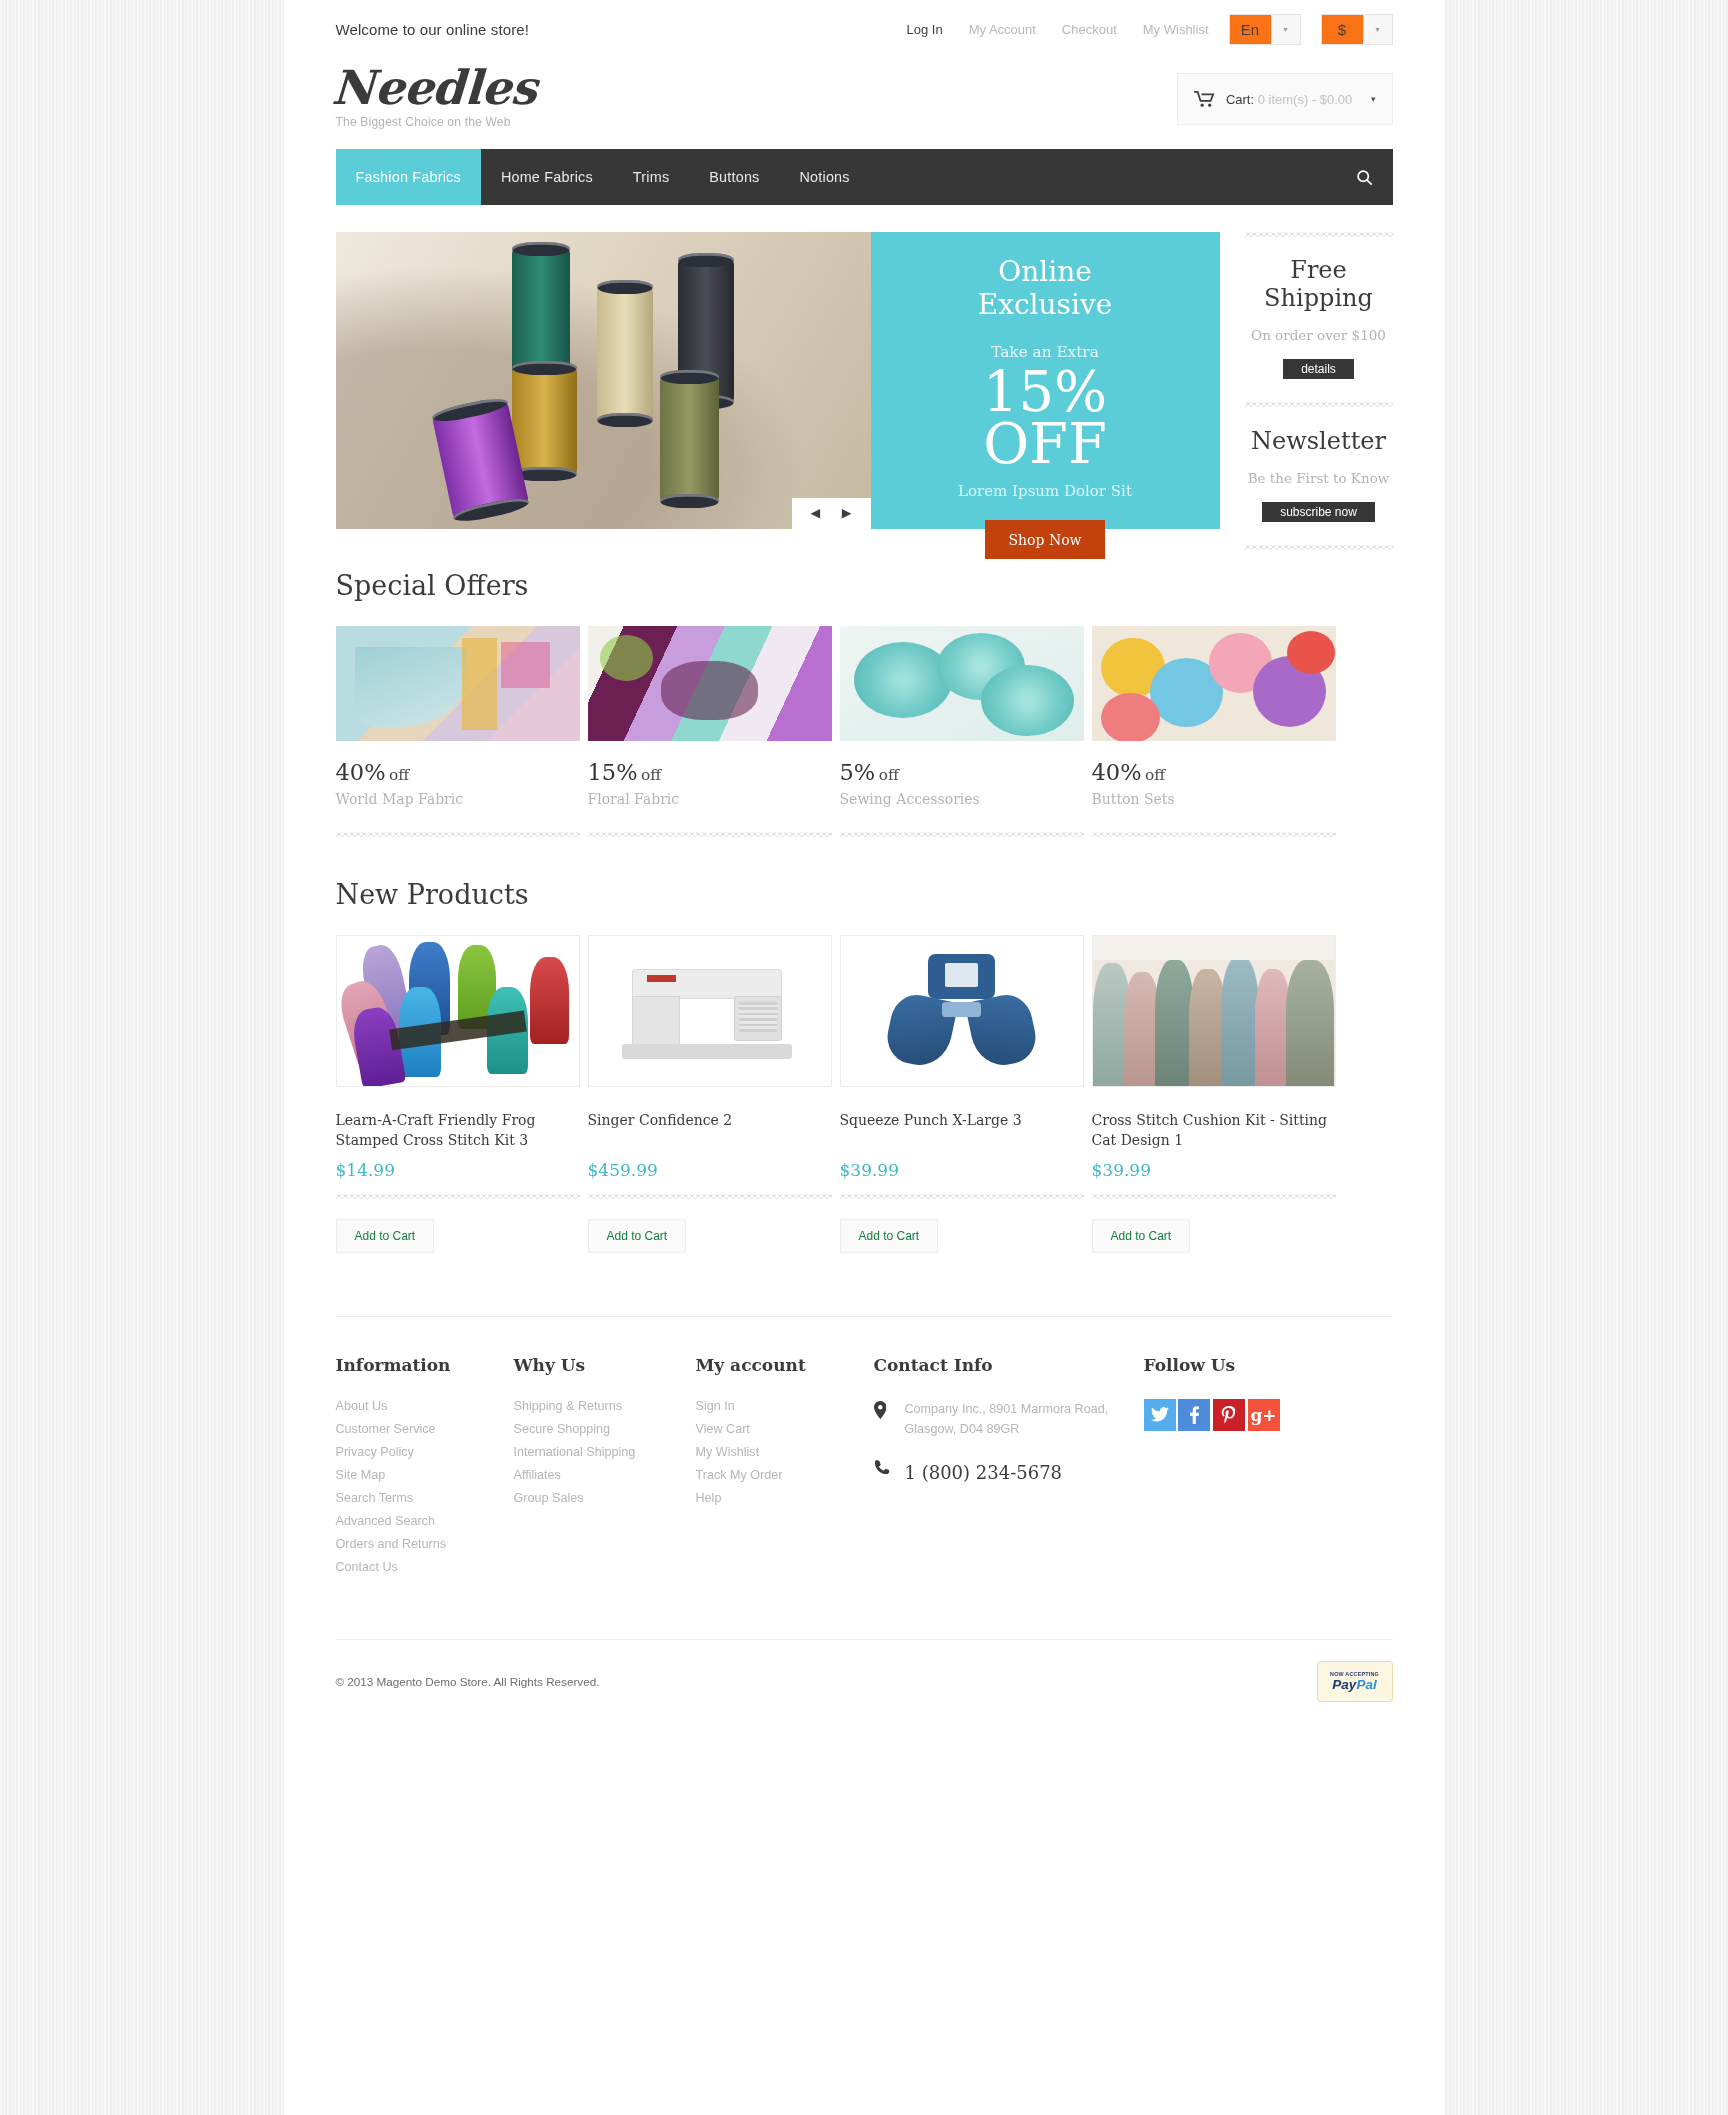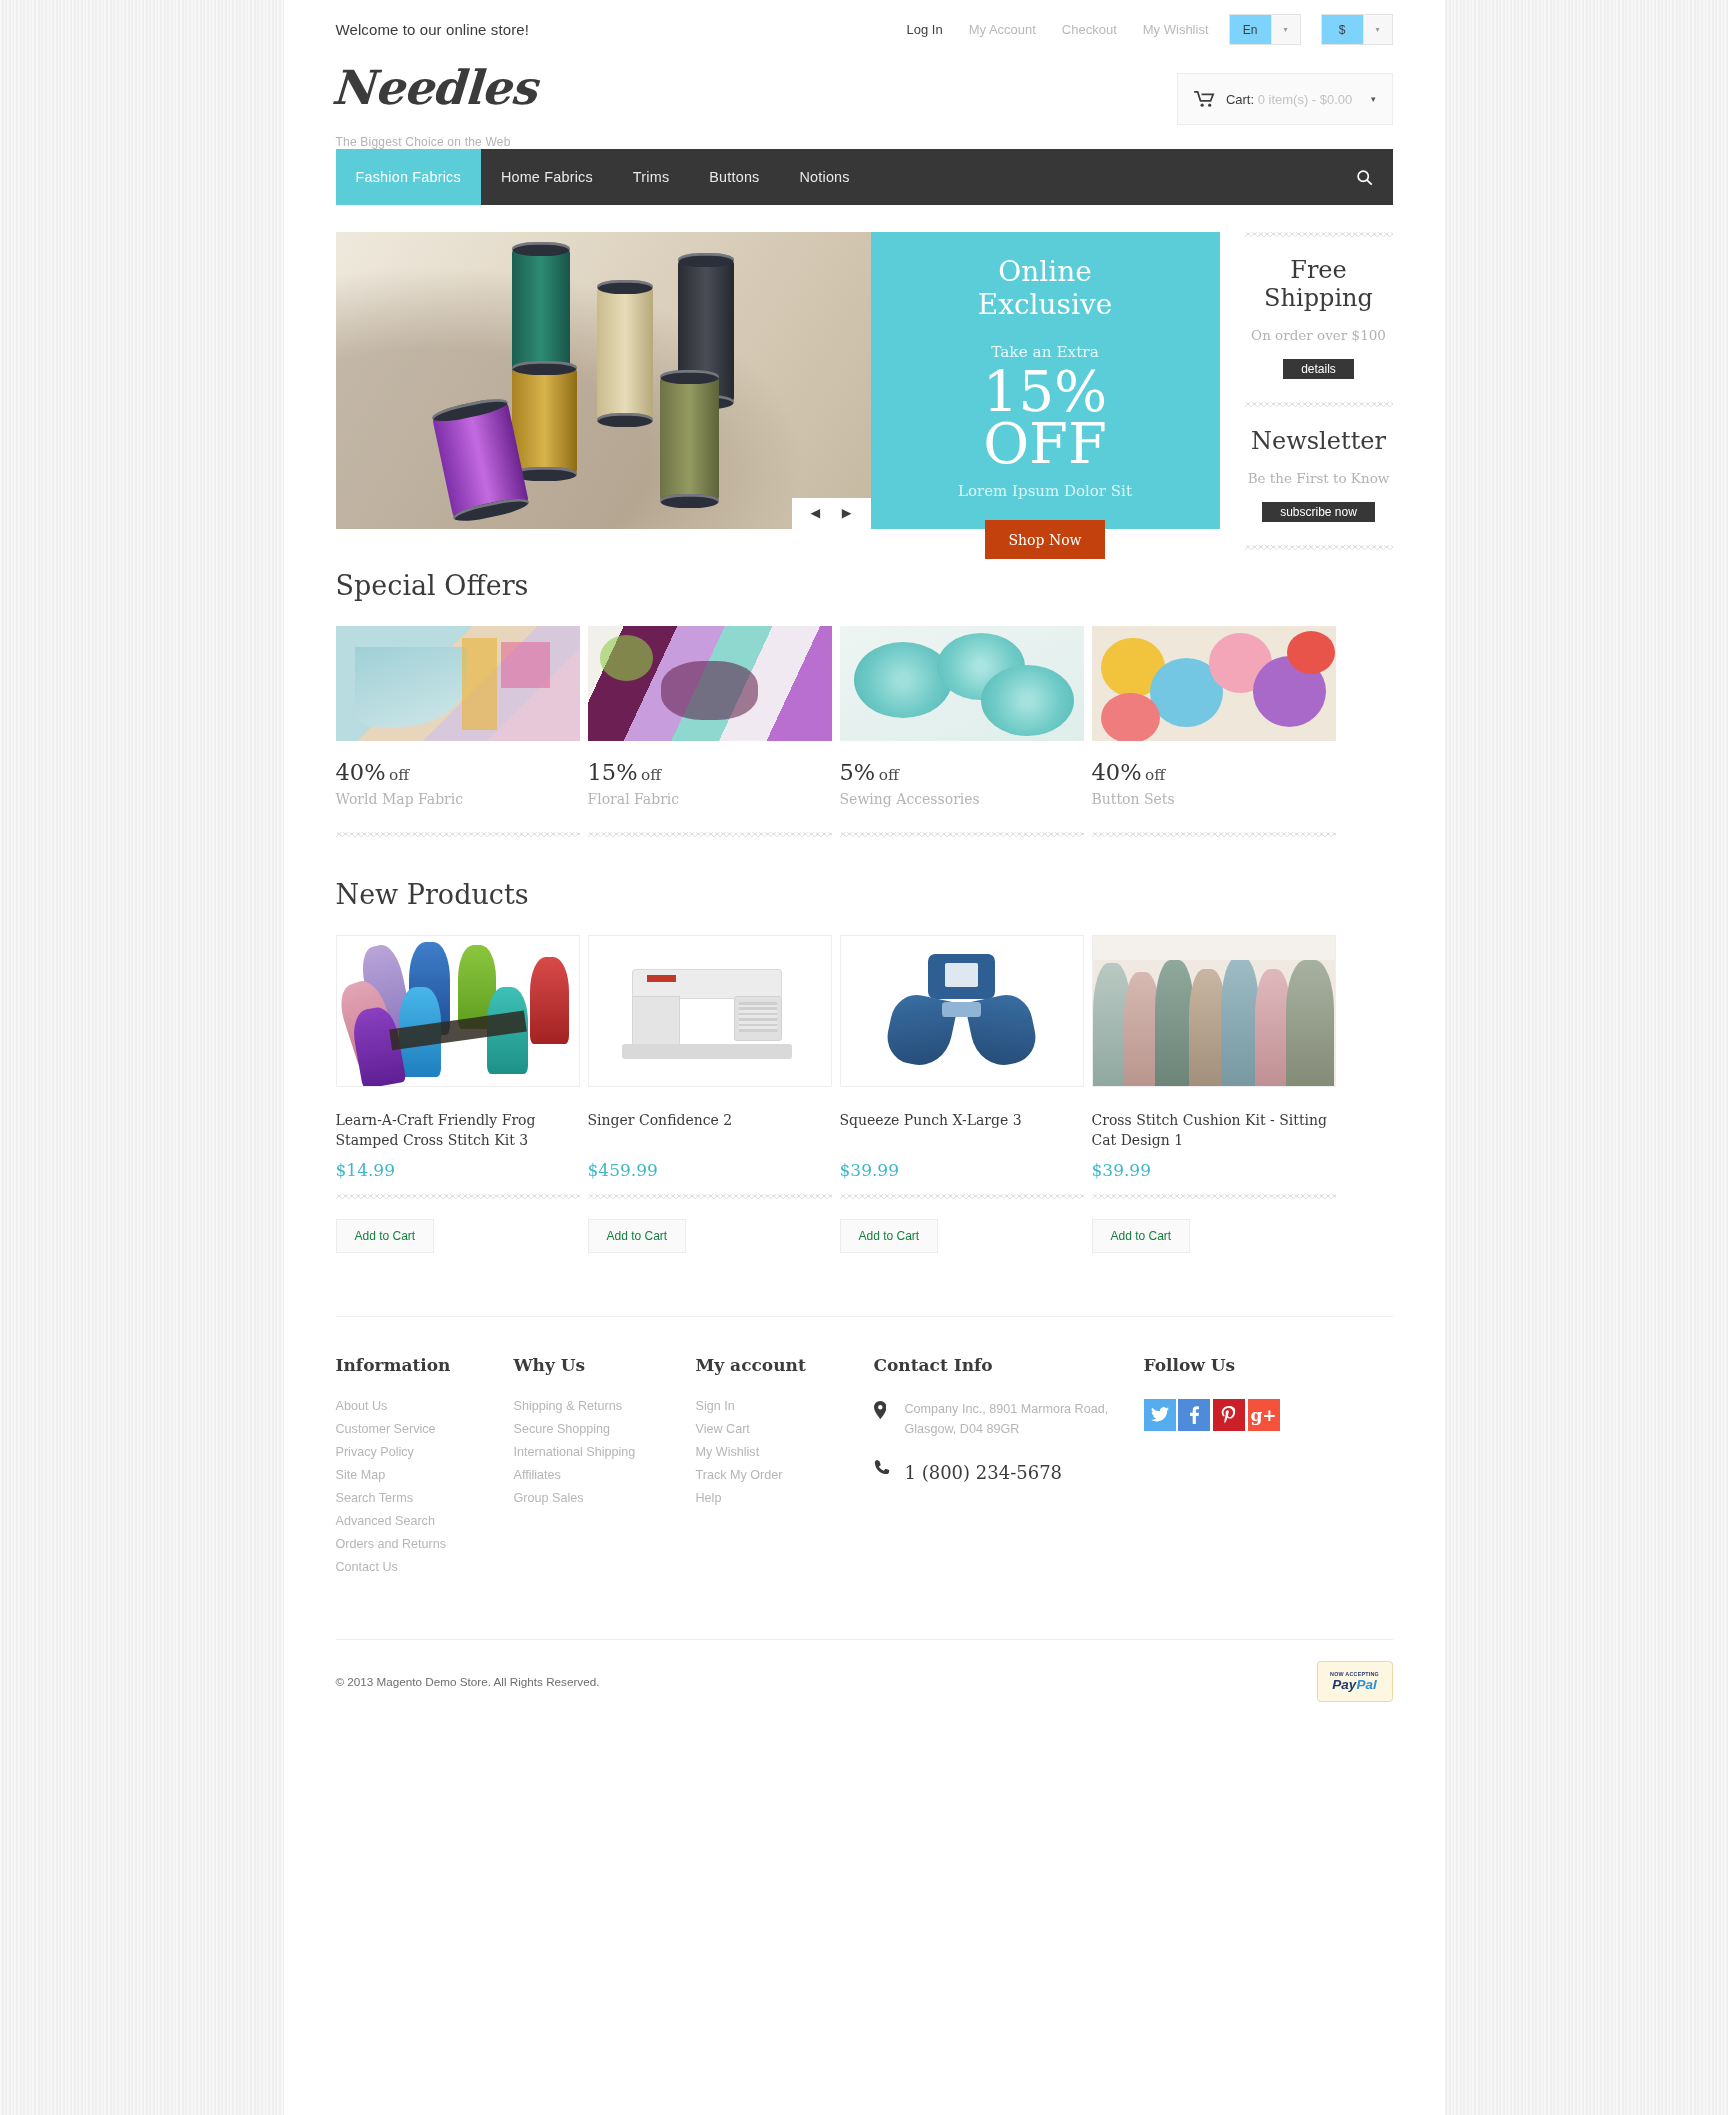--- a/index.html
+++ b/index.html
@@ -26,36 +26,36 @@
 
   
   .topbar { display: flex; align-items: center; height: 50px; padding-top: 9px; }
   .welcome { font-size: 15px; color: #3b3b3b; letter-spacing: 0.1px; }
   .topright { margin-left: auto; display: flex; align-items: center; gap: 0; }
   .toplink { font-size: 13px; color: #b9b9b9; margin-left: 26px; text-decoration: none; }
   .toplink.strong { color: #3f3f3f; }
   .selwrap { display: flex; margin-left: 20px; border: 0.9px solid #e3e3e3; height: 31px; background:#fff;}
   .selwrap .val {
     width: 41px; display: flex; align-items: center; justify-content: center;
-    font-size: 12px; color: #3f3f3f; background: #7dd3fc;
+    font-size: 15px; color: #3f3f3f; background: #f97316;
   }
   .selwrap .arw {
     width: 29px; display: flex; align-items: center; justify-content: center;
     background: #f7f7f7; border-left: 0.9px solid #e8e8e8; color: #9a9a9a; font-size: 8px;
   }
 
   
   .logorow { display: flex; align-items: flex-start; padding-top: 16px; height: 99px; }
   .logo-txt {
     font-family: "DejaVu Serif", serif;
     font-size: 47px; font-style: italic; font-weight: 700;
     color: #3b3b3b; line-height: .95; letter-spacing: -0.9px;
     transform: skewX(-6deg);
   }
-  .tagline { font-size: 12px; color: #b3b3b3; margin-top: 24px; letter-spacing: 0.2px;}
+  .tagline { font-size: 12px; color: #b3b3b3; margin-top: 4px; letter-spacing: 0.2px;}
   .cartbox {
     margin-left: auto; margin-top: 7.2px;
     width: 216px; height: 52px; background: #fafafa; border: 0.9px solid #ededed;
     display: flex; align-items: center; padding: 0 16px;
   }
   .cart-ico { width: 21.6px; height: 16px; margin-right: 10.8px; color: #3d3d3d; }
   .cart-lbl { font-size: 13px; color: #3d3d3d; }
   .cart-val { font-size: 13px; color: #c2c2c2; margin-left: 3.6px; }
   .cart-caret { margin-left: auto; color: #555; font-size: 9px; }
 

